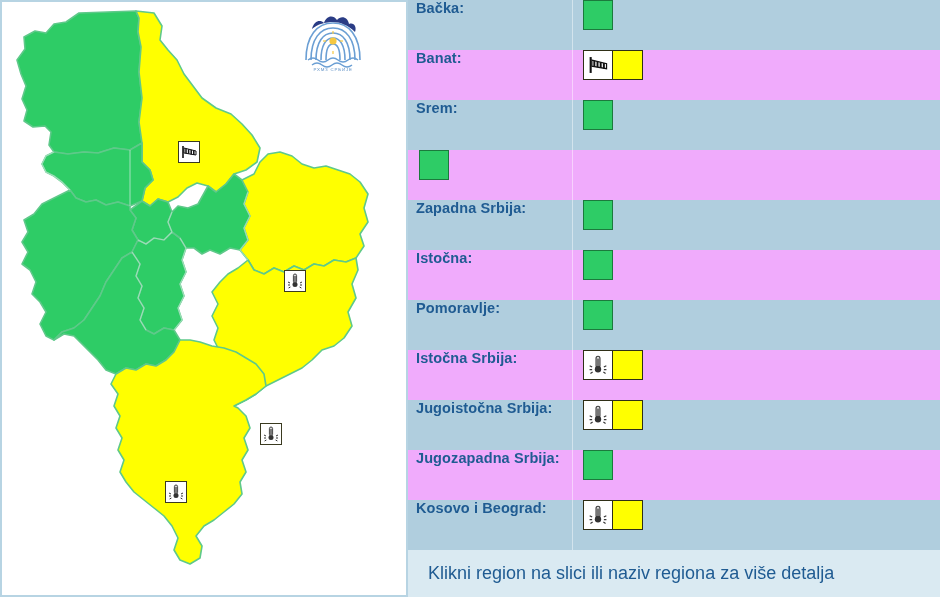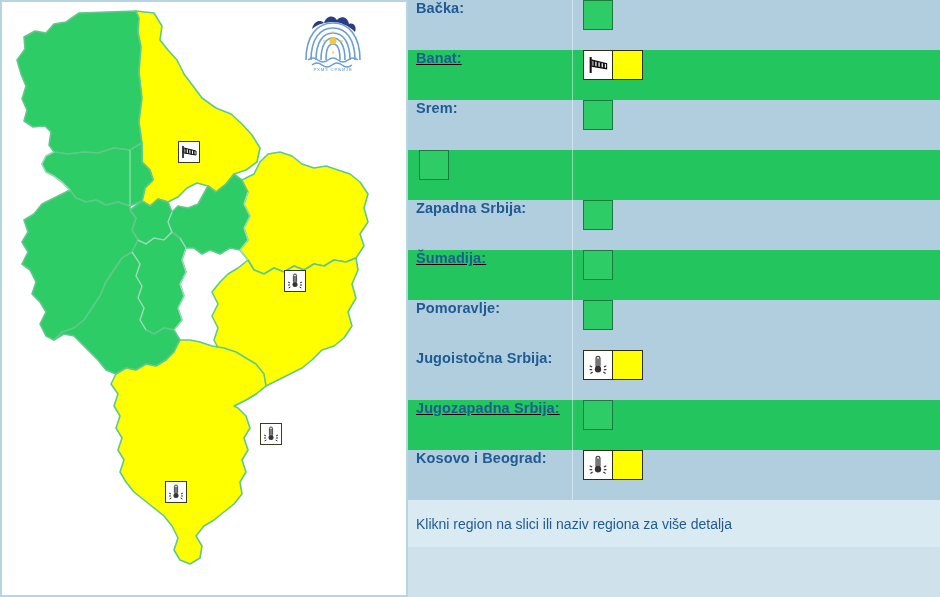--- a/index.html
+++ b/index.html
@@ -50,21 +50,21 @@
     background: #cfe2ec;
     overflow: hidden;
   }
   .region-row {
     position: relative;
     height: 50px;
     display: flex;
     align-items: flex-start;
   }
   .region-row.odd  { background: #b0cede; }
-  .region-row.even { background: #22c55e; text-decoration: underline; }
+  .region-row.even { background: #f0abfc; }
 
   
   .col-div {
     position: absolute;
     left: 164px; top: 0;
     width: 1px; height: 100%;
     background: rgba(255,255,255,0.45);
   }
   .region-name {
     position: relative;
@@ -95,22 +95,22 @@
   .sym-box + .sym-box { border-left: none; }
   .sym-box svg { display: block; }
 
   #footer-row {
     height: 47px;
     background: #daeaf2;
     display: flex;
     align-items: center;
   }
   #footer-text {
-    padding-left: 8px;
-    font-size: 14px;
+    padding-left: 20px;
+    font-size: 18px;
     color: #1f5b92;
     white-space: nowrap;
   }
 </style>
 </head>
 <body>
 
 <div id="app">
 
   <div id="map-panel">
@@ -323,82 +323,104 @@
         </div>
         <div class="region-row odd">
           <div class="col-div"></div>
           <div class="region-name">Zapadna Srbija:</div>
           <div class="symbols">
             <div class="sym-box green"></div>
           </div>
         </div>
         <div class="region-row even">
           <div class="col-div"></div>
-          <div class="region-name">Šumadija:</div>
+          <div class="region-name">Istočna:</div>
           <div class="symbols">
             <div class="sym-box green"></div>
           </div>
         </div>
         <div class="region-row odd">
           <div class="col-div"></div>
           <div class="region-name">Pomoravlje:</div>
           <div class="symbols">
             <div class="sym-box green"></div>
           </div>
         </div>
-        <div class="region-row odd">
-          <div class="col-div"></div>
-          <div class="region-name">Jugoistočna Srbija:</div>
+        <div class="region-row even">
+          <div class="col-div"></div>
+          <div class="region-name">Istočna Srbija:</div>
           <div class="symbols">
             <div class="sym-box">
               <svg width="22" height="22" viewBox="0 0 18 18">
                 <rect x="7.4" y="1.8" width="3.2" height="9.2" rx="1.6" fill="#dcdcdc" stroke="#333" stroke-width="0.9"></rect>
                 <rect x="8.3" y="3.8" width="1.4" height="7.2" fill="#666"></rect>
                 <circle cx="9" cy="12.5" r="2.6" fill="#333"></circle>
                 <g stroke="#333" stroke-width="1">
                   <path d="M4.2 10.6 L2.2 9.6"></path>
                   <path d="M4.2 12.8 L2.1 12.8"></path>
                   <path d="M4.6 14.8 L2.8 15.9"></path>
                   <path d="M13.8 10.6 L15.8 9.6"></path>
                   <path d="M13.8 12.8 L15.9 12.8"></path>
                   <path d="M13.4 14.8 L15.2 15.9"></path>
                 </g>
               </svg>
             </div>
             <div class="sym-box yellow"></div>
           </div>
         </div>
-        <div class="region-row even">
-          <div class="col-div"></div>
-          <div class="region-name">Jugozapadna Srbija:</div>
-          <div class="symbols">
-            <div class="sym-box green"></div>
-          </div>
-        </div>
-        <div class="region-row odd">
-          <div class="col-div"></div>
-          <div class="region-name">Kosovo i Beograd:</div>
+        <div class="region-row odd">
+          <div class="col-div"></div>
+          <div class="region-name">Jugoistočna Srbija:</div>
           <div class="symbols">
             <div class="sym-box">
               <svg width="22" height="22" viewBox="0 0 18 18">
                 <rect x="7.4" y="1.8" width="3.2" height="9.2" rx="1.6" fill="#dcdcdc" stroke="#333" stroke-width="0.9"></rect>
                 <rect x="8.3" y="3.8" width="1.4" height="7.2" fill="#666"></rect>
                 <circle cx="9" cy="12.5" r="2.6" fill="#333"></circle>
                 <g stroke="#333" stroke-width="1">
                   <path d="M4.2 10.6 L2.2 9.6"></path>
                   <path d="M4.2 12.8 L2.1 12.8"></path>
                   <path d="M4.6 14.8 L2.8 15.9"></path>
                   <path d="M13.8 10.6 L15.8 9.6"></path>
                   <path d="M13.8 12.8 L15.9 12.8"></path>
                   <path d="M13.4 14.8 L15.2 15.9"></path>
                 </g>
               </svg>
             </div>
             <div class="sym-box yellow"></div>
           </div>
         </div>
+        <div class="region-row even">
+          <div class="col-div"></div>
+          <div class="region-name">Jugozapadna Srbija:</div>
+          <div class="symbols">
+            <div class="sym-box green"></div>
+          </div>
+        </div>
+        <div class="region-row odd">
+          <div class="col-div"></div>
+          <div class="region-name">Kosovo i Beograd:</div>
+          <div class="symbols">
+            <div class="sym-box">
+              <svg width="22" height="22" viewBox="0 0 18 18">
+                <rect x="7.4" y="1.8" width="3.2" height="9.2" rx="1.6" fill="#dcdcdc" stroke="#333" stroke-width="0.9"></rect>
+                <rect x="8.3" y="3.8" width="1.4" height="7.2" fill="#666"></rect>
+                <circle cx="9" cy="12.5" r="2.6" fill="#333"></circle>
+                <g stroke="#333" stroke-width="1">
+                  <path d="M4.2 10.6 L2.2 9.6"></path>
+                  <path d="M4.2 12.8 L2.1 12.8"></path>
+                  <path d="M4.6 14.8 L2.8 15.9"></path>
+                  <path d="M13.8 10.6 L15.8 9.6"></path>
+                  <path d="M13.8 12.8 L15.9 12.8"></path>
+                  <path d="M13.4 14.8 L15.2 15.9"></path>
+                </g>
+              </svg>
+            </div>
+            <div class="sym-box yellow"></div>
+          </div>
+        </div>
       </div>
     <div id="footer-row">
       <span id="footer-text">Klikni region na slici ili naziv regiona za više detalja</span>
     </div>
   </div>
 
 </div>
 
 </body></html>

